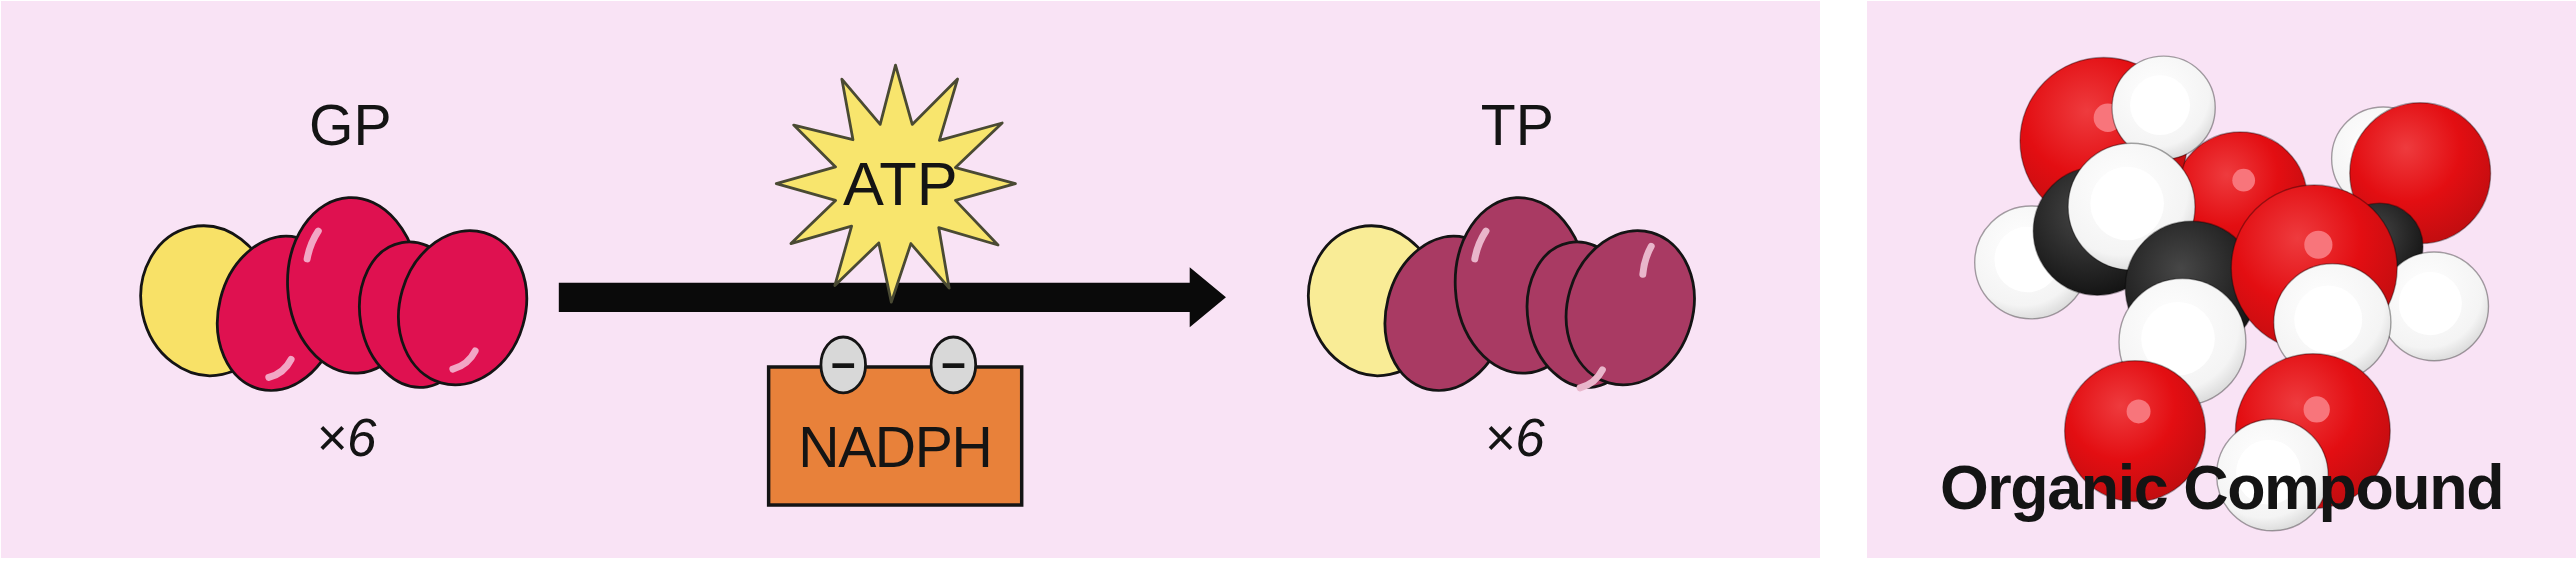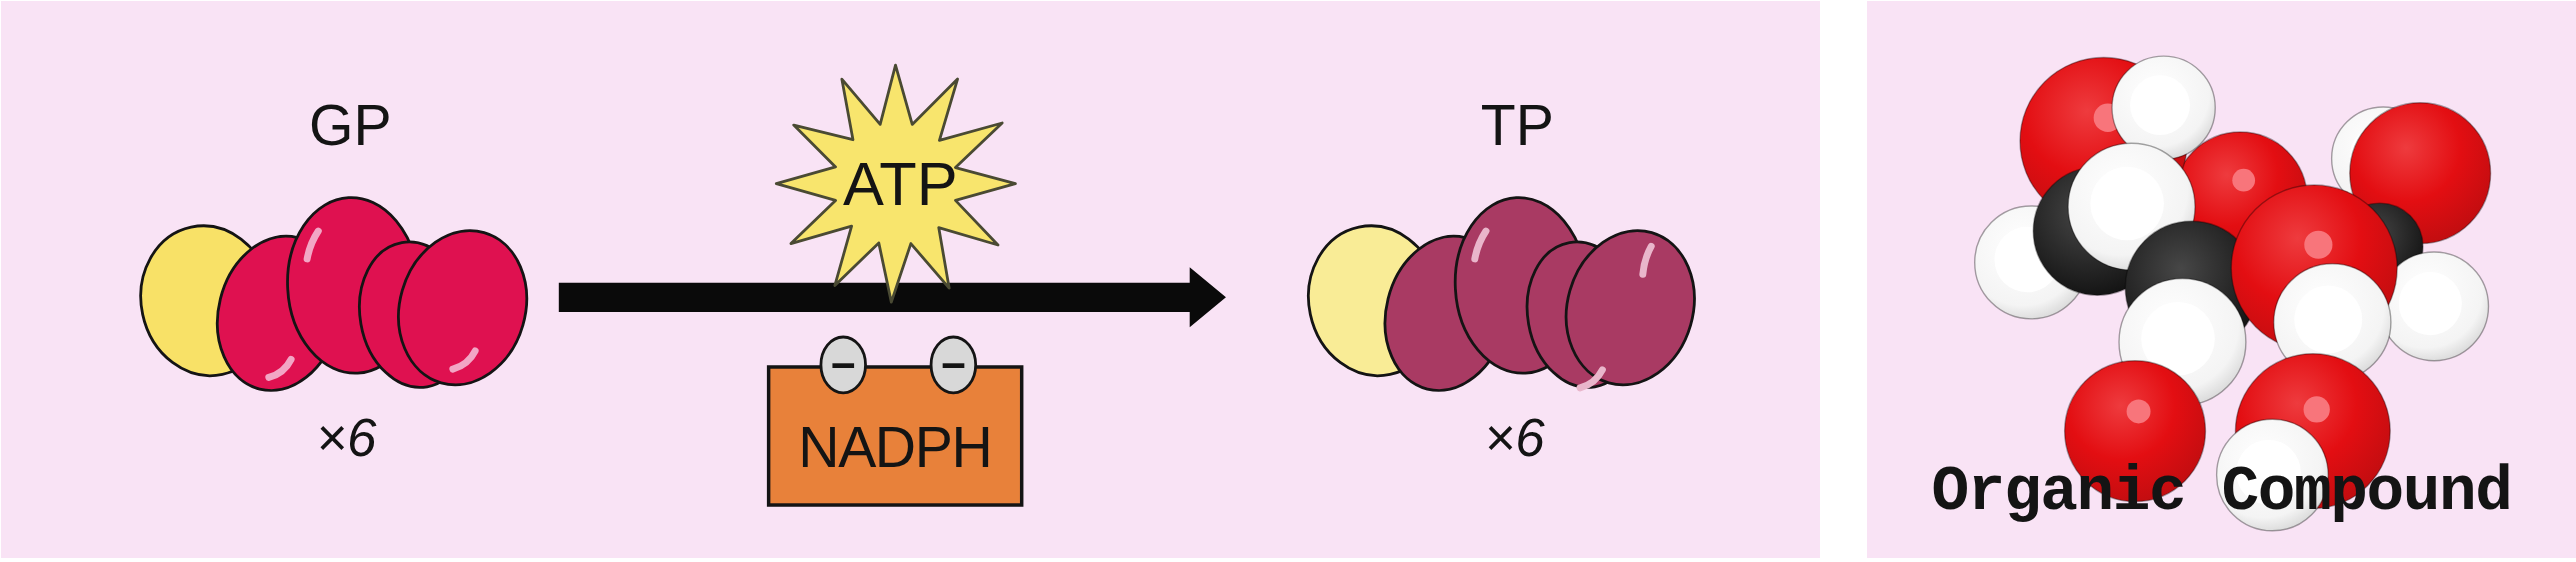--- a/index.html
+++ b/index.html
@@ -3,21 +3,21 @@
 <meta charset="utf-8">
 <style>
   html,body{margin:0;padding:0;}
   body{
     width:2576px;height:562px;position:relative;overflow:hidden;
     background:var(--page-bg,#ffffff);
     font-family:"Liberation Sans",sans-serif;
   }
   .panel{position:absolute;top:1px;height:557px;background:var(--panel-bg,#f9e3f5);}
   .panel.left{left:1.4px;width:1819px;}
-  .panel.right{left:1867px;width:709px;font-family:Liberation Mono, monospace;}
+  .panel.right{left:1867px;width:709px;}
   .panel svg{display:block;width:100%;height:100%;}
 
   text{fill:var(--ink,#141414);}
   .lbl{font-size:82px;}
   .mult{font-size:76px;font-style:italic;}
   .atp-label{font-size:88px;}
   .nadph-label{font-size:82px;letter-spacing:-2px;}
   .eminus{font-size:62px;font-weight:bold;}
   .caption{font-size:90px;font-weight:bold;letter-spacing:-2px;}
 

